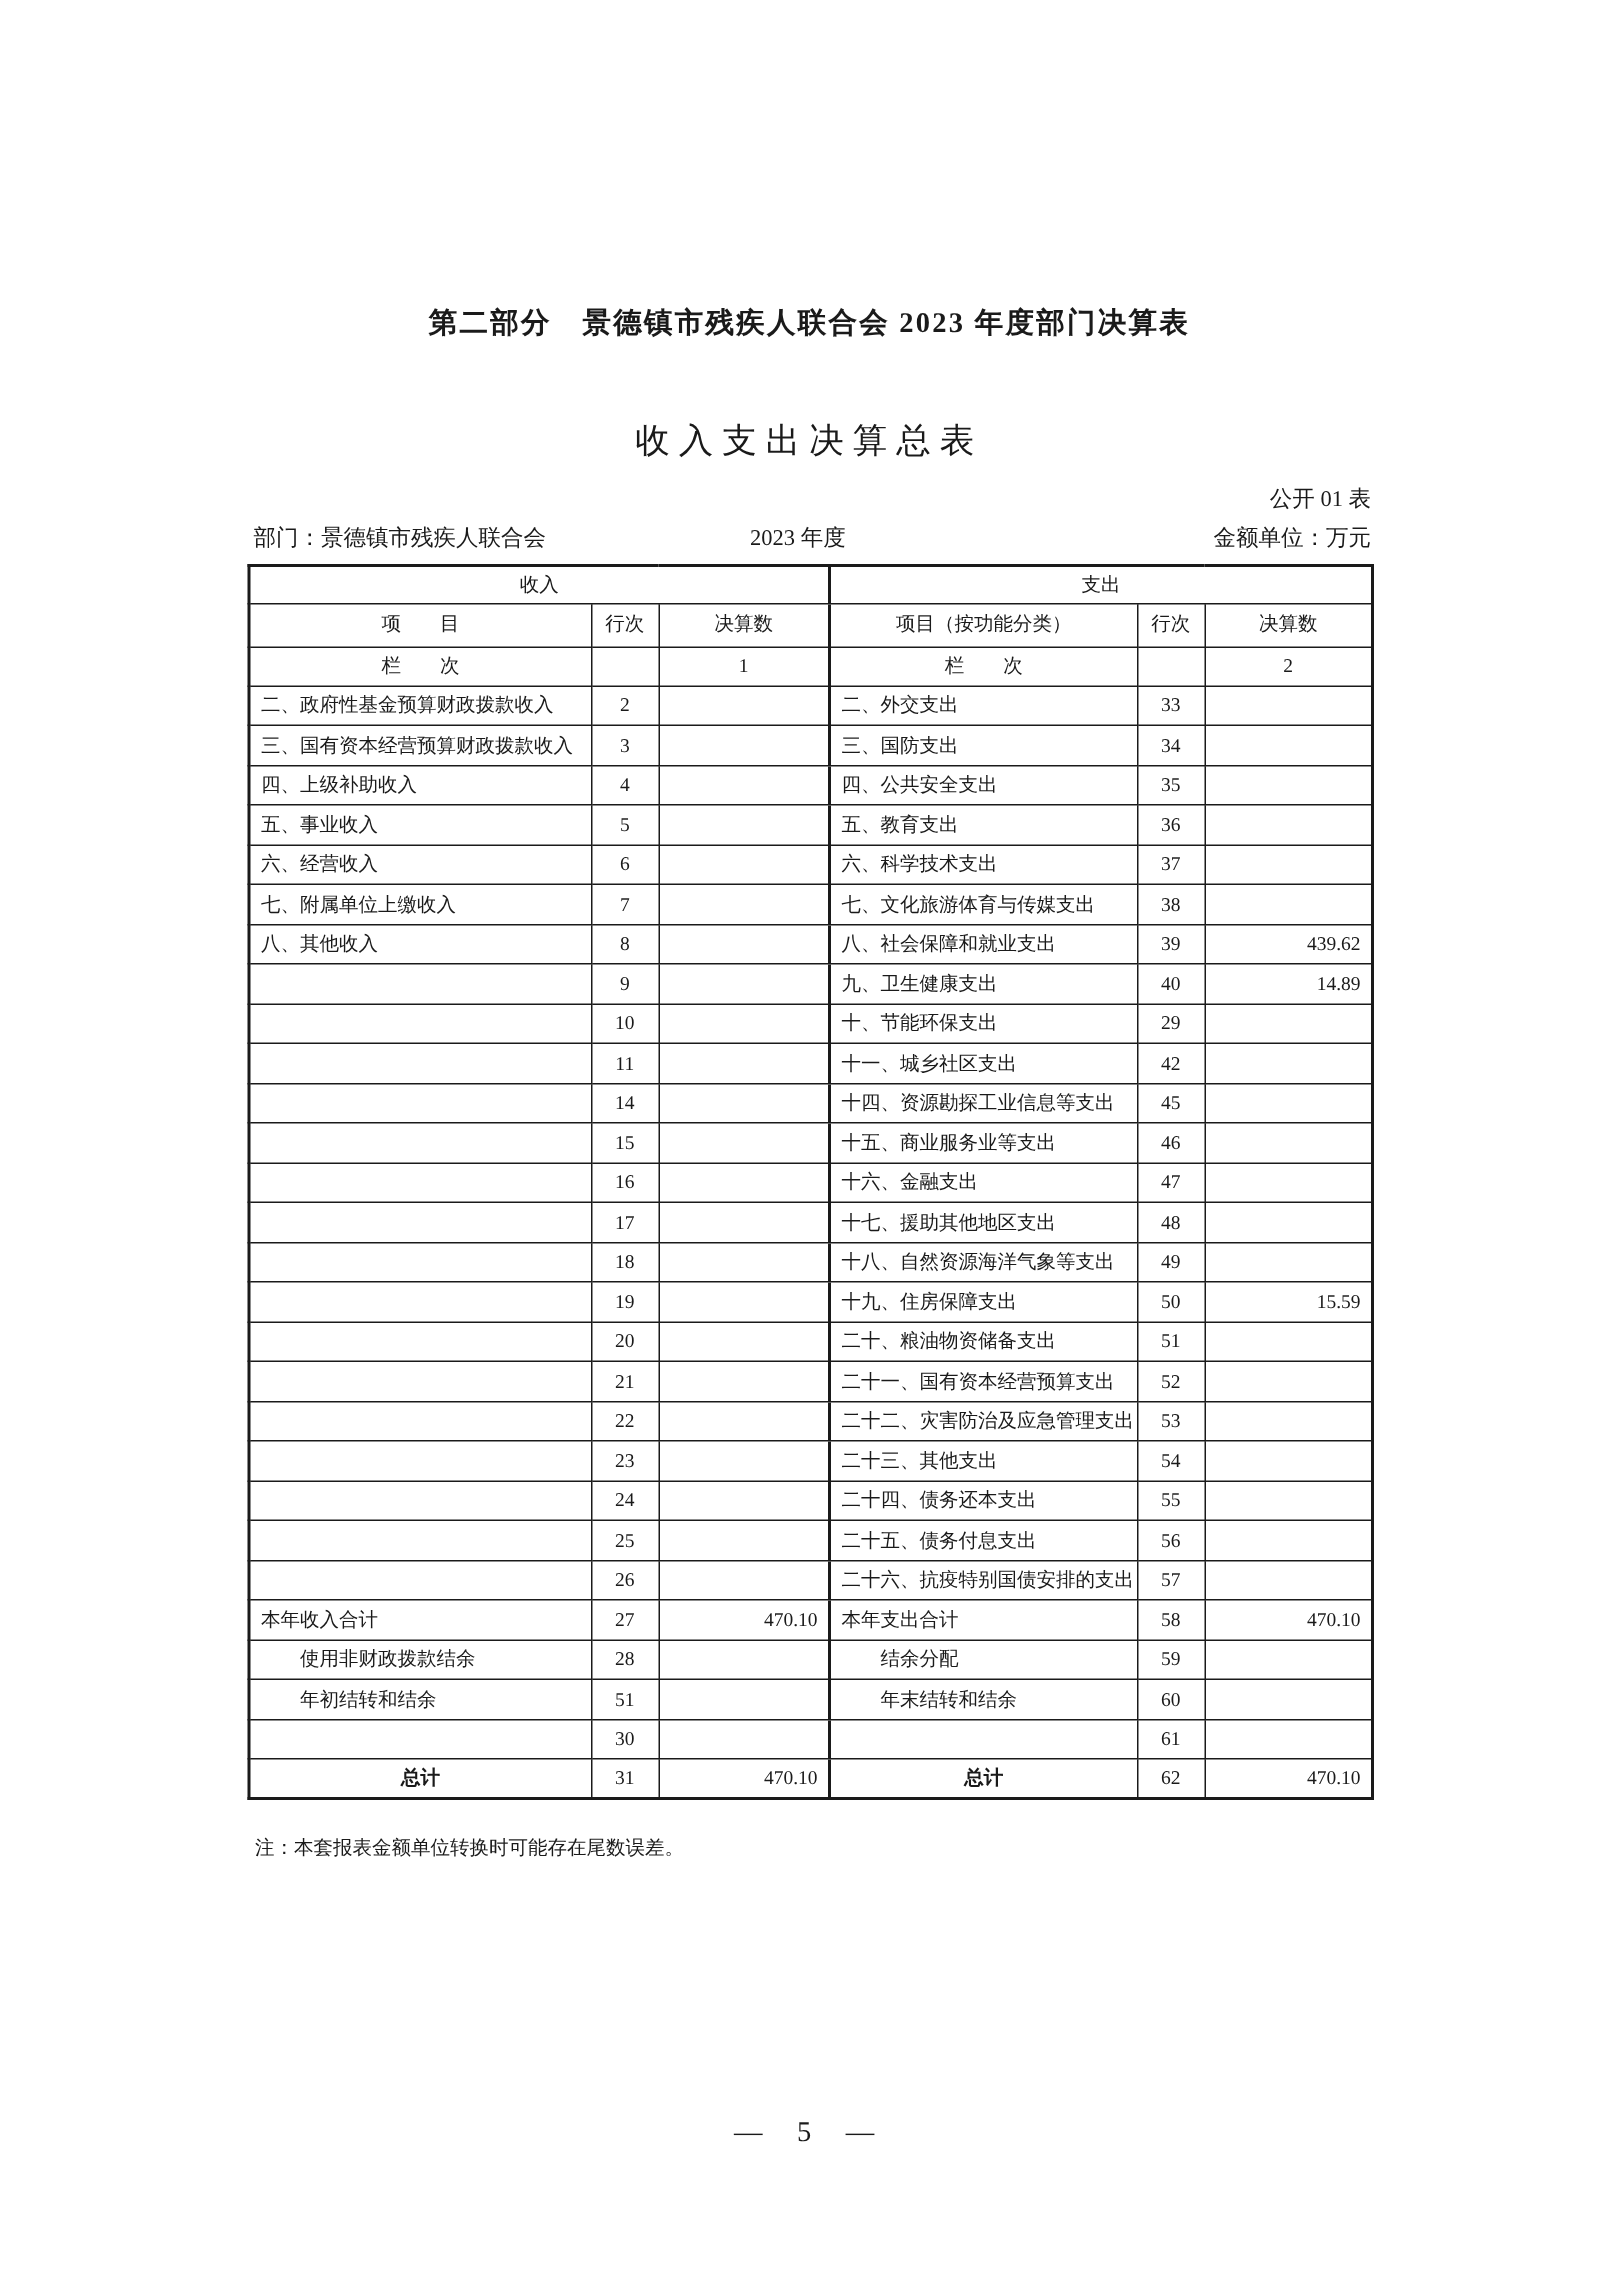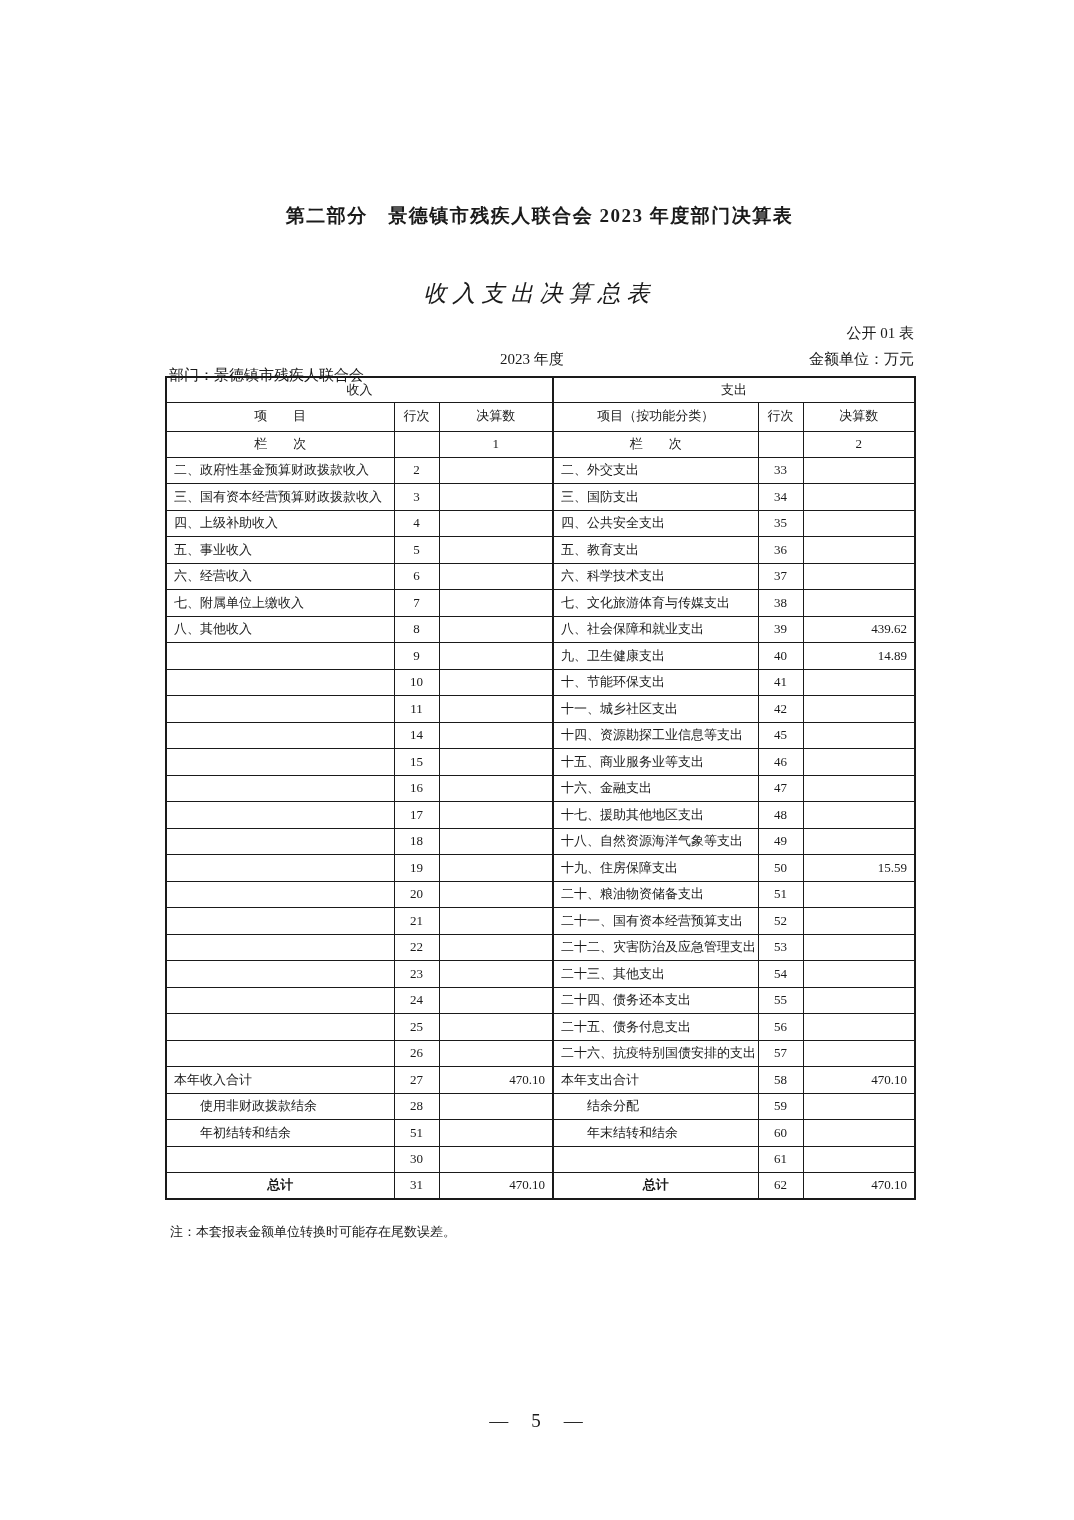--- a/index.html
+++ b/index.html
@@ -30,36 +30,35 @@
     white-space: nowrap;
   }
   .subtitle {
     margin: 0;
     padding-top: 44px;
     text-align: center;
     font-size: 23px;
     font-weight: normal;
     letter-spacing: 6px;
     line-height: 32px;
-    font-style: italic;
   }
   .table-code {
     padding-top: 12px;
     text-align: right;
     font-size: 15px;
     line-height: 22px;
   }
   .meta-row {
     position: relative;
     height: 26px;
     font-size: 15px;
     line-height: 26px;
     margin-top: 2px;
   }
-  .meta-dept { position: absolute; left: 4px; top: 16px; }
+  .meta-dept { position: absolute; left: 4px; top: 0; }
   .meta-year { position: absolute; left: 335px; top: 0; }
   .meta-unit { position: absolute; right: 0; top: 0; }
   table.budget-table {
     border-collapse: collapse;
     table-layout: fixed;
     width: 749px;
     margin-top: 4px;
     border: 2px solid #1a1a1a;
   }
   .budget-table th, .budget-table td {
@@ -210,21 +209,21 @@
             <td class="amount"></td>
             <td class="item mid">九、卫生健康支出</td>
             <td class="line">40</td>
             <td class="amount">14.89</td>
           </tr>
           <tr>
             <td class="item"></td>
             <td class="line">10</td>
             <td class="amount"></td>
             <td class="item mid">十、节能环保支出</td>
-            <td class="line">41</td>
+            <td class="line">29</td>
             <td class="amount"></td>
           </tr>
           <tr>
             <td class="item"></td>
             <td class="line">11</td>
             <td class="amount"></td>
             <td class="item mid">十一、城乡社区支出</td>
             <td class="line">42</td>
             <td class="amount"></td>
           </tr>

